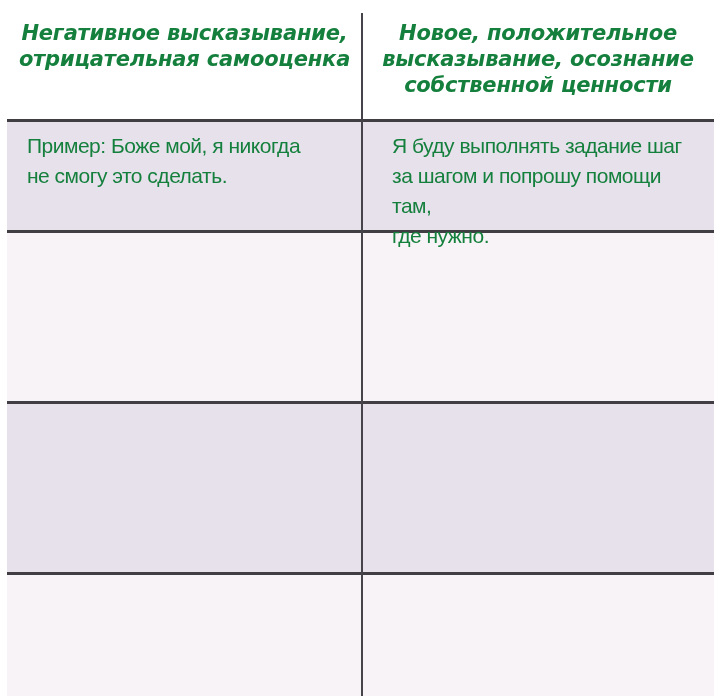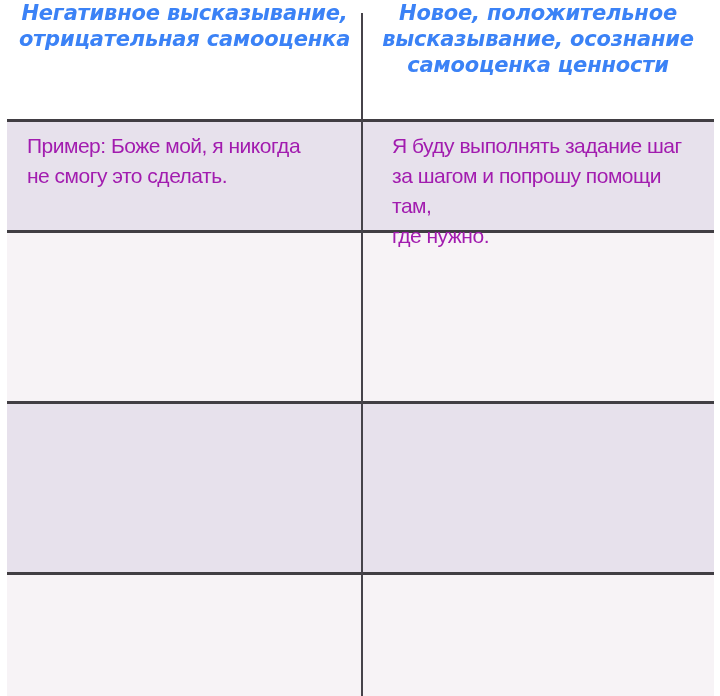--- a/index.html
+++ b/index.html
@@ -25,49 +25,50 @@
   .thead {
     display: flex;
     height: 122px;
     box-sizing: border-box;
     border-bottom: 3px solid #413e43;
     background: #ffffff;
   }
   .th {
     box-sizing: border-box;
     width: 355px;
+    padding-top: 20px;
     text-align: center;
     white-space: pre-line;
     font-family: "DejaVu Sans", sans-serif;
     font-style: italic;
     font-weight: bold;
     font-size: 21px;
     line-height: 26px;
-    color: #3b82f6;
+    color: #15803d;
     letter-spacing: -0.2px;
   }
   .th.right { width: 352px; }
   .row {
     display: flex;
     box-sizing: border-box;
     border-bottom: 3px solid #413e43;
   }
   .row.r1 { height: 111px; background: #e7e1ec; }
   .row.r2 { height: 171px; background: #f7f3f6; }
   .row.r3 { height: 171px; background: #e7e1ec; }
   .row.r4 { height: 121px; background: #f7f3f6; border-bottom: none; }
   .cell {
     box-sizing: border-box;
     width: 355px;
     padding: 9px 12px 0 20px;
     white-space: pre-line;
     font-family: "Liberation Sans", sans-serif;
     font-size: 21px;
     line-height: 30px;
-    color: #a21caf;
+    color: #15803d;
     letter-spacing: -0.5px;
   }
   .cell.right {
     width: 352px;
     padding-left: 30px;
   }
   .vline {
     position: absolute;
     left: 354px;
     top: 13px;
@@ -80,21 +81,21 @@
 <body>
 
 <div class="page">
   <div class="table">
 
     <div class="thead">
       <div class="th left">Негативное высказывание,
 отрицательная самооценка</div>
       <div class="th right">Новое, положительное
 высказывание, осознание
-самооценка ценности</div>
+собственной ценности</div>
     </div>
 
     <div class="row r1">
       <div class="cell left">Пример: Боже мой, я никогда
 не смогу это сделать.</div>
       <div class="cell right">Я буду выполнять задание шаг
 за шагом и попрошу помощи там,
 где нужно.</div>
     </div>
 

